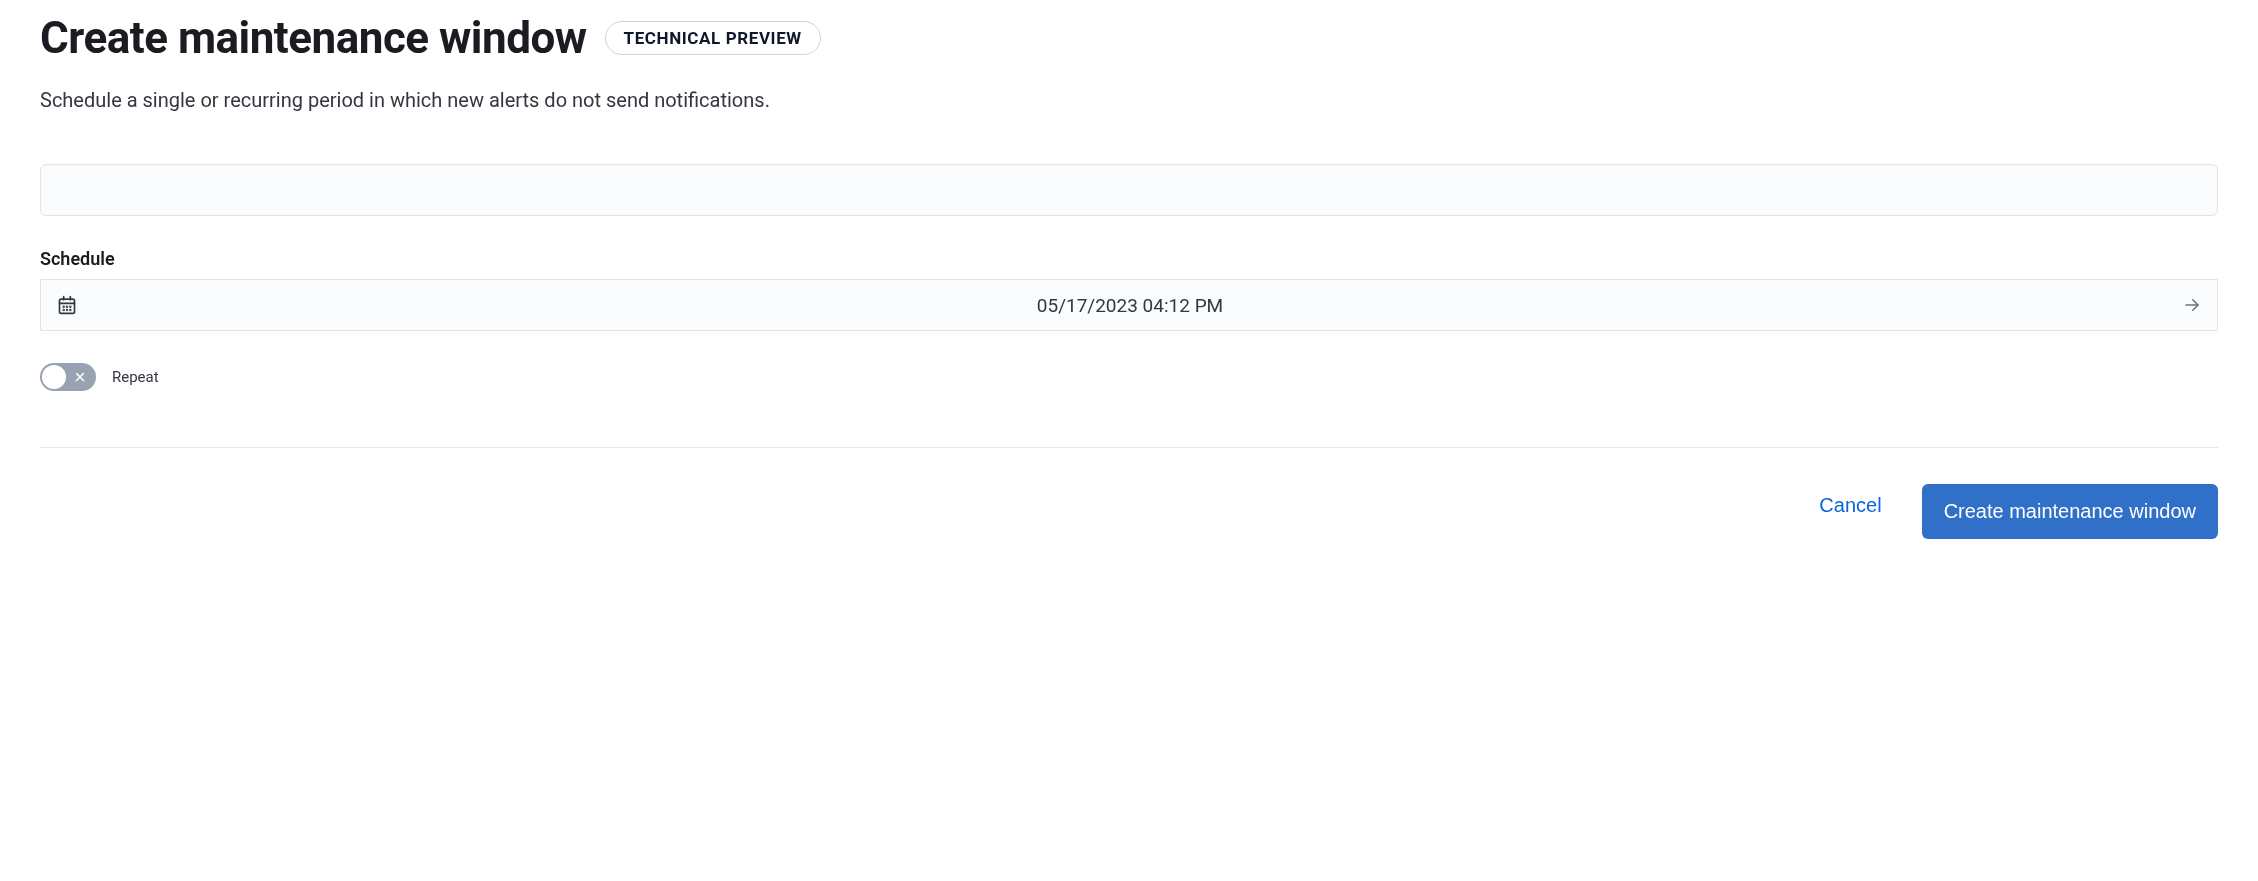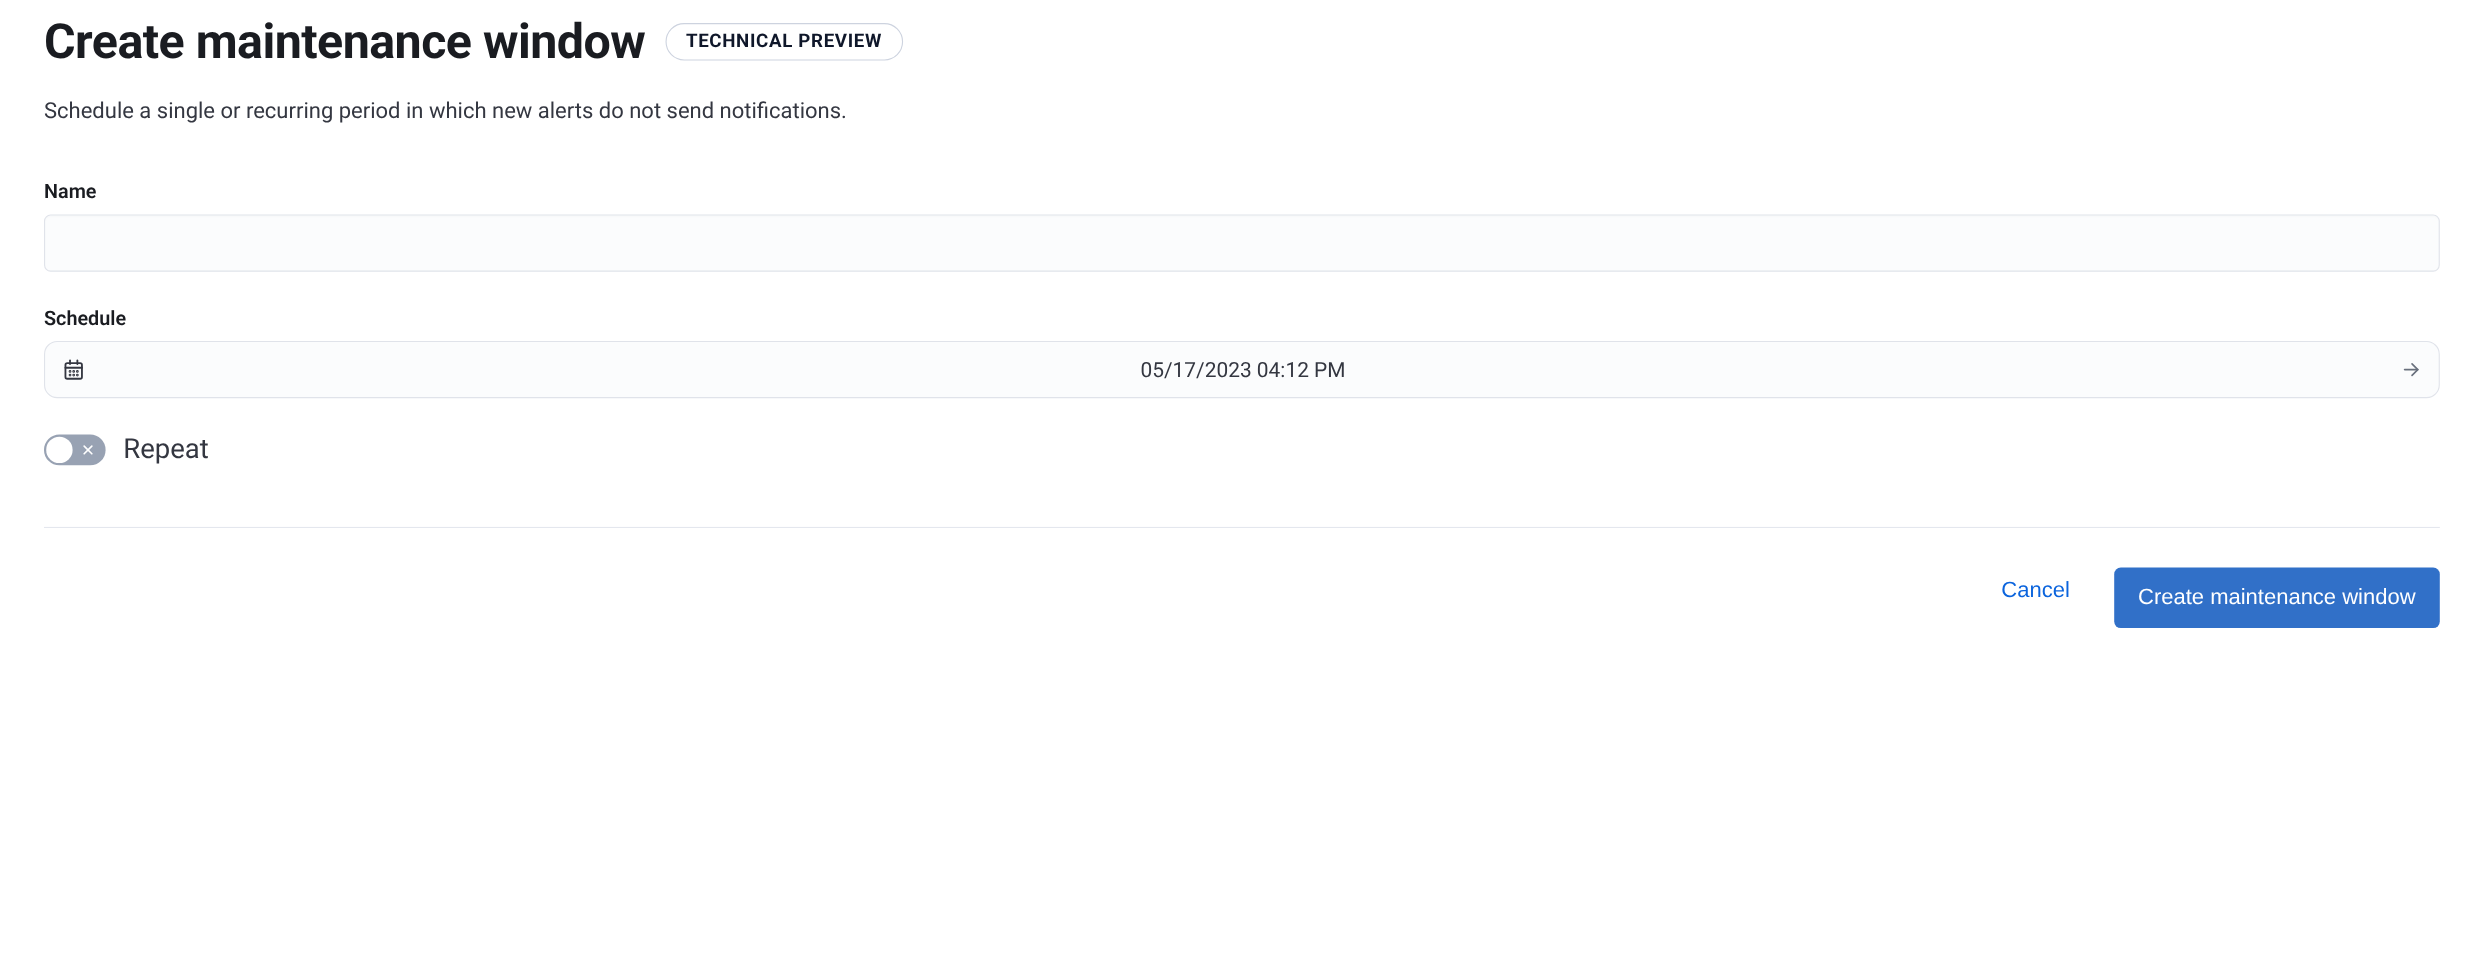--- a/index.html
+++ b/index.html
@@ -52,21 +52,21 @@
       padding: 0 14px;
       font-size: 18px;
       color: #343741;
       box-shadow: inset 0 1px 2px rgba(0,0,0,0.02);
     }
     .field-group { margin-bottom: 32px; }
     .schedule-box {
       width: 100%;
       height: 52px;
       border: 1px solid #e0e3ea;
-      border-radius: 12px;
+      border-radius: 1px;
       background: #fbfcfd;
       display: flex;
       align-items: center;
       padding: 0 16px;
       gap: 16px;
       cursor: pointer;
     }
     .schedule-icon {
       flex: 0 0 auto;
       color: #343741;
@@ -112,21 +112,21 @@
     .toggle-x {
       position: absolute;
       right: 10px;
       top: 50%;
       transform: translateY(-50%);
       color: #fff;
       display: flex;
       align-items: center;
     }
     .toggle-label {
-      font-size: 25px;
+      font-size: 15px;
       color: #343741;
     }
     .divider {
       border: none;
       border-top: 1px solid #e4e7ee;
       margin-top: 56px;
       margin-bottom: 36px;
     }
     .footer {
       display: flex;
@@ -159,21 +159,20 @@
 <body>
 
 <div class="header-row">
   <h1 class="title">Create maintenance window</h1>
   <span class="badge">TECHNICAL PREVIEW</span>
 </div>
 
 <p class="subtitle">Schedule a single or recurring period in which new alerts do not send notifications.</p>
 
 <div class="field-group">
-  <label class="form-label">Name</label>
   <input type="text" class="text-input" value="" style="">
 </div>
 
 <div class="field-group">
   <label class="form-label">Schedule</label>
   <div class="schedule-box">
     <span class="schedule-icon">
       <svg width="20" height="20" viewBox="0 0 24 24" fill="none" stroke="currentColor" stroke-width="2" stroke-linecap="round" stroke-linejoin="round">
         <rect x="3" y="5" width="18" height="17" rx="2"></rect>
         <line x1="3" y1="10" x2="21" y2="10"></line>

